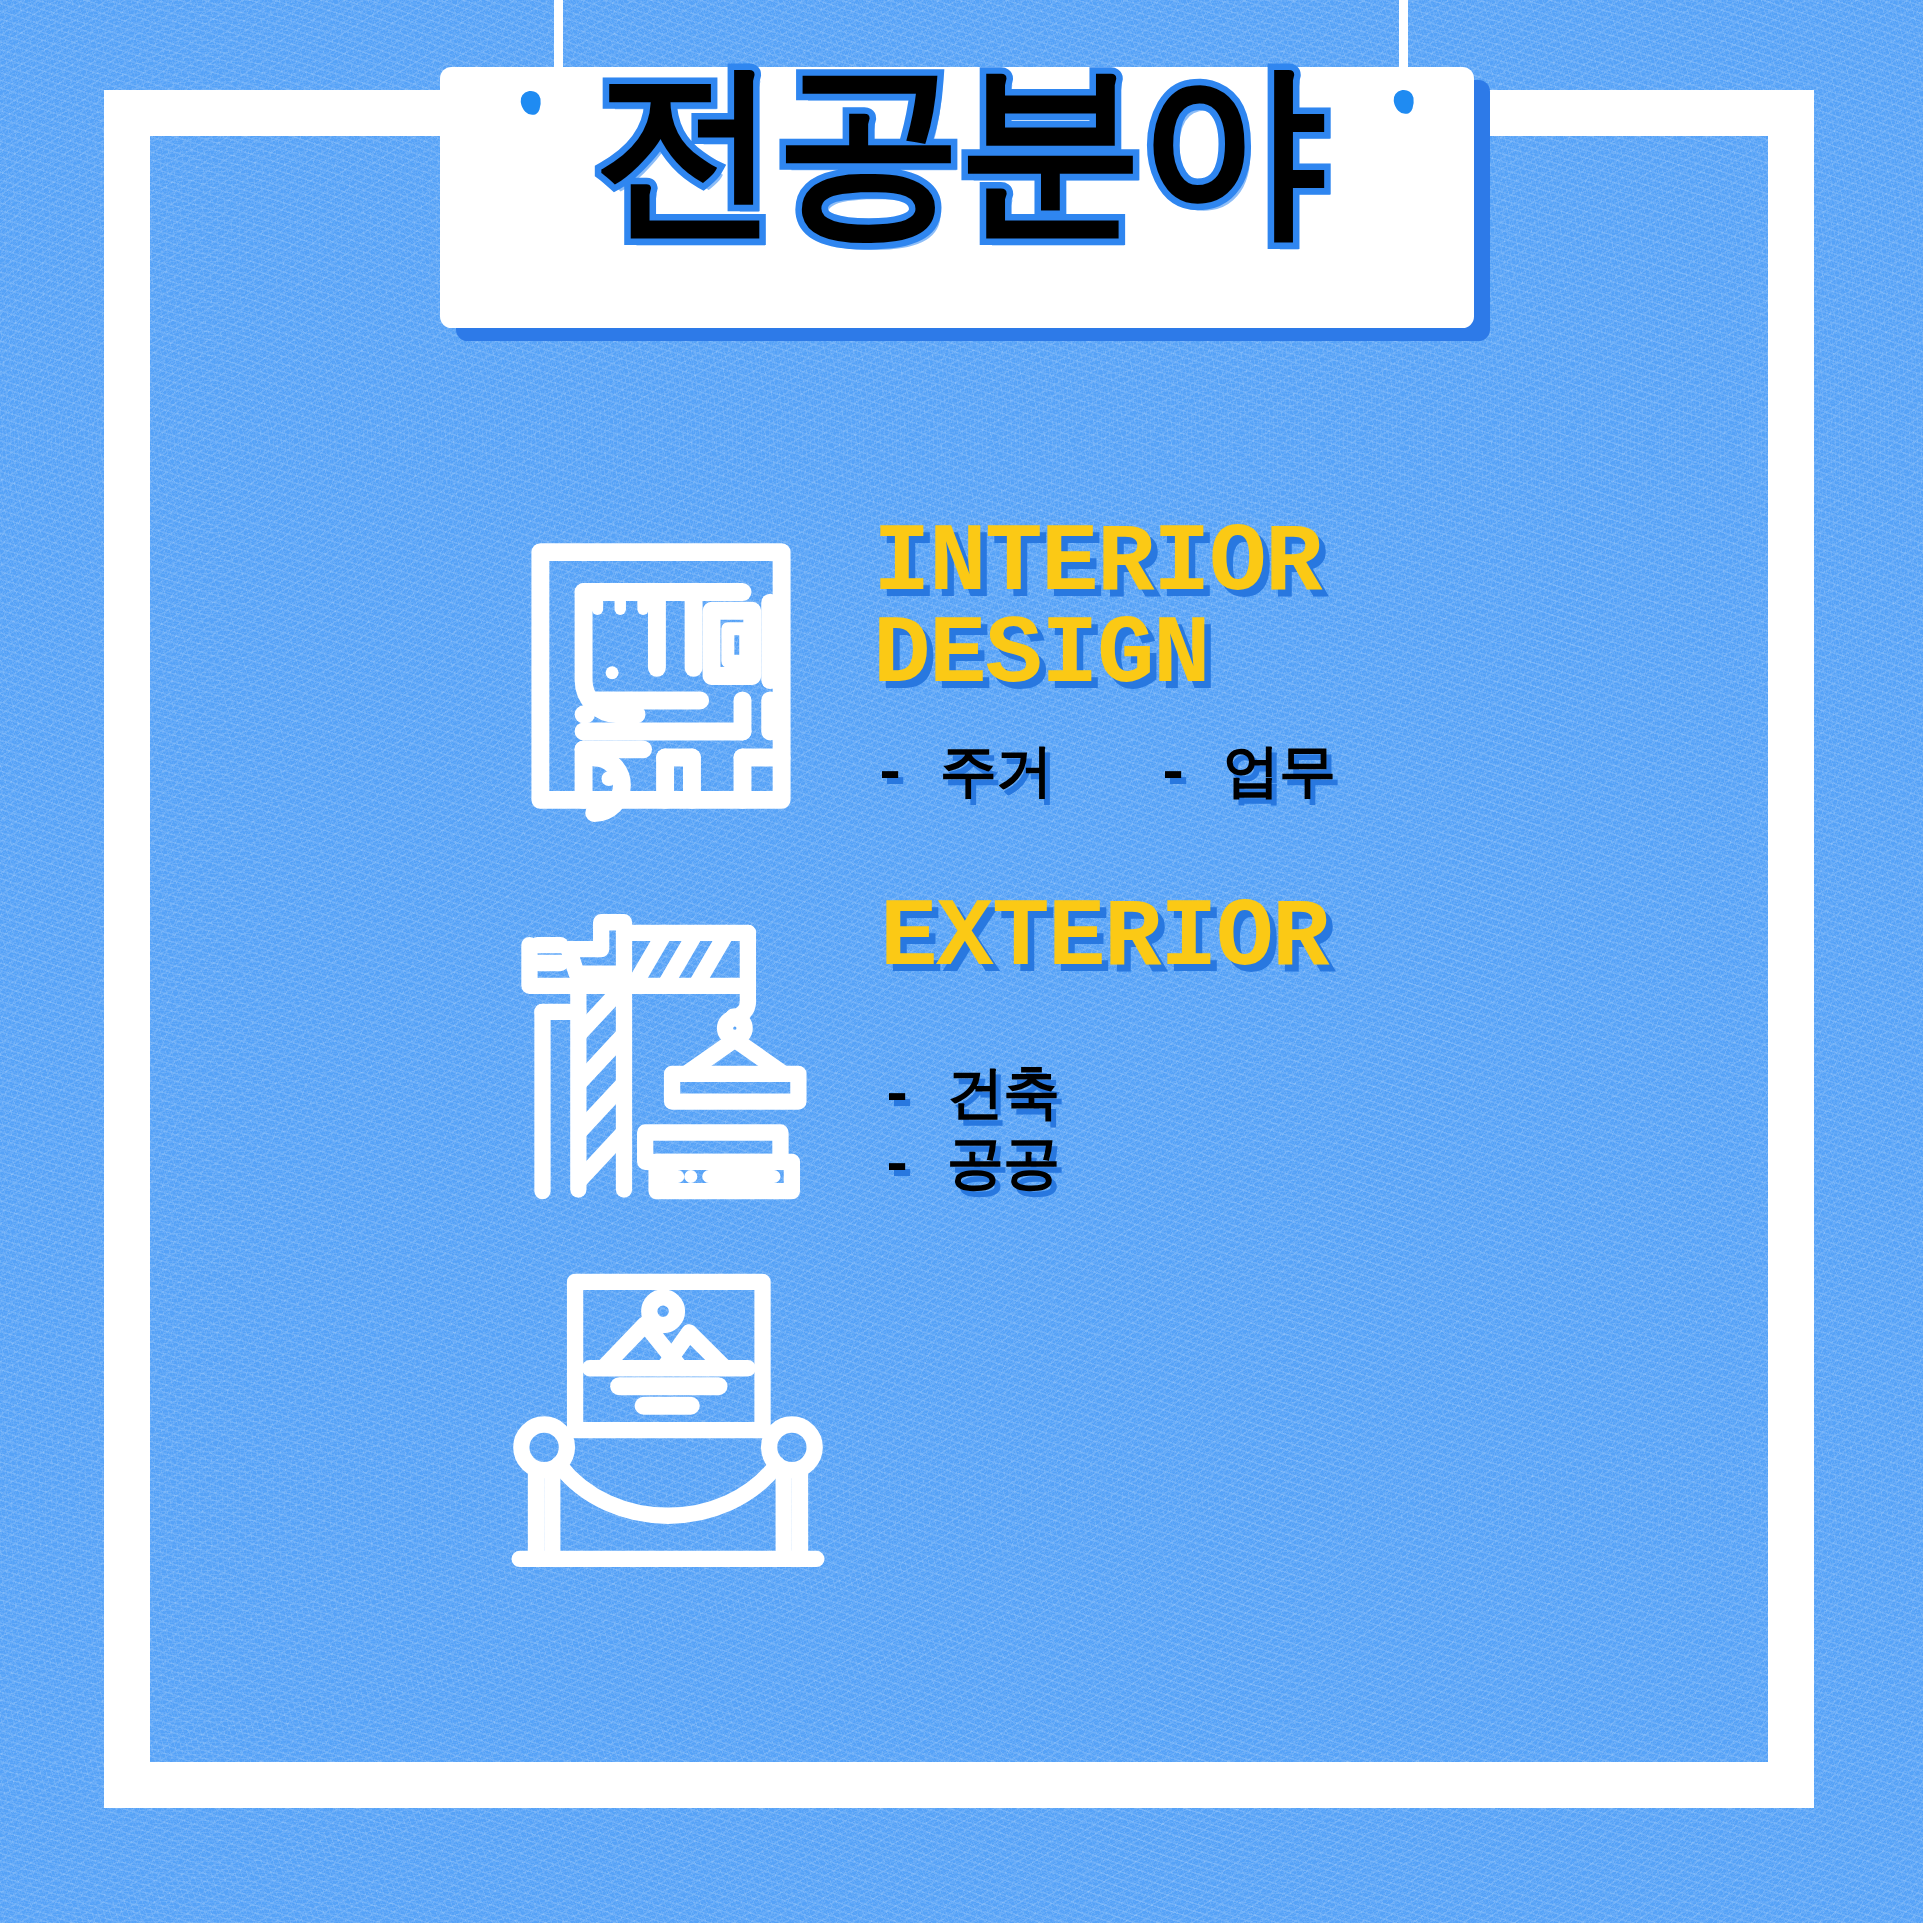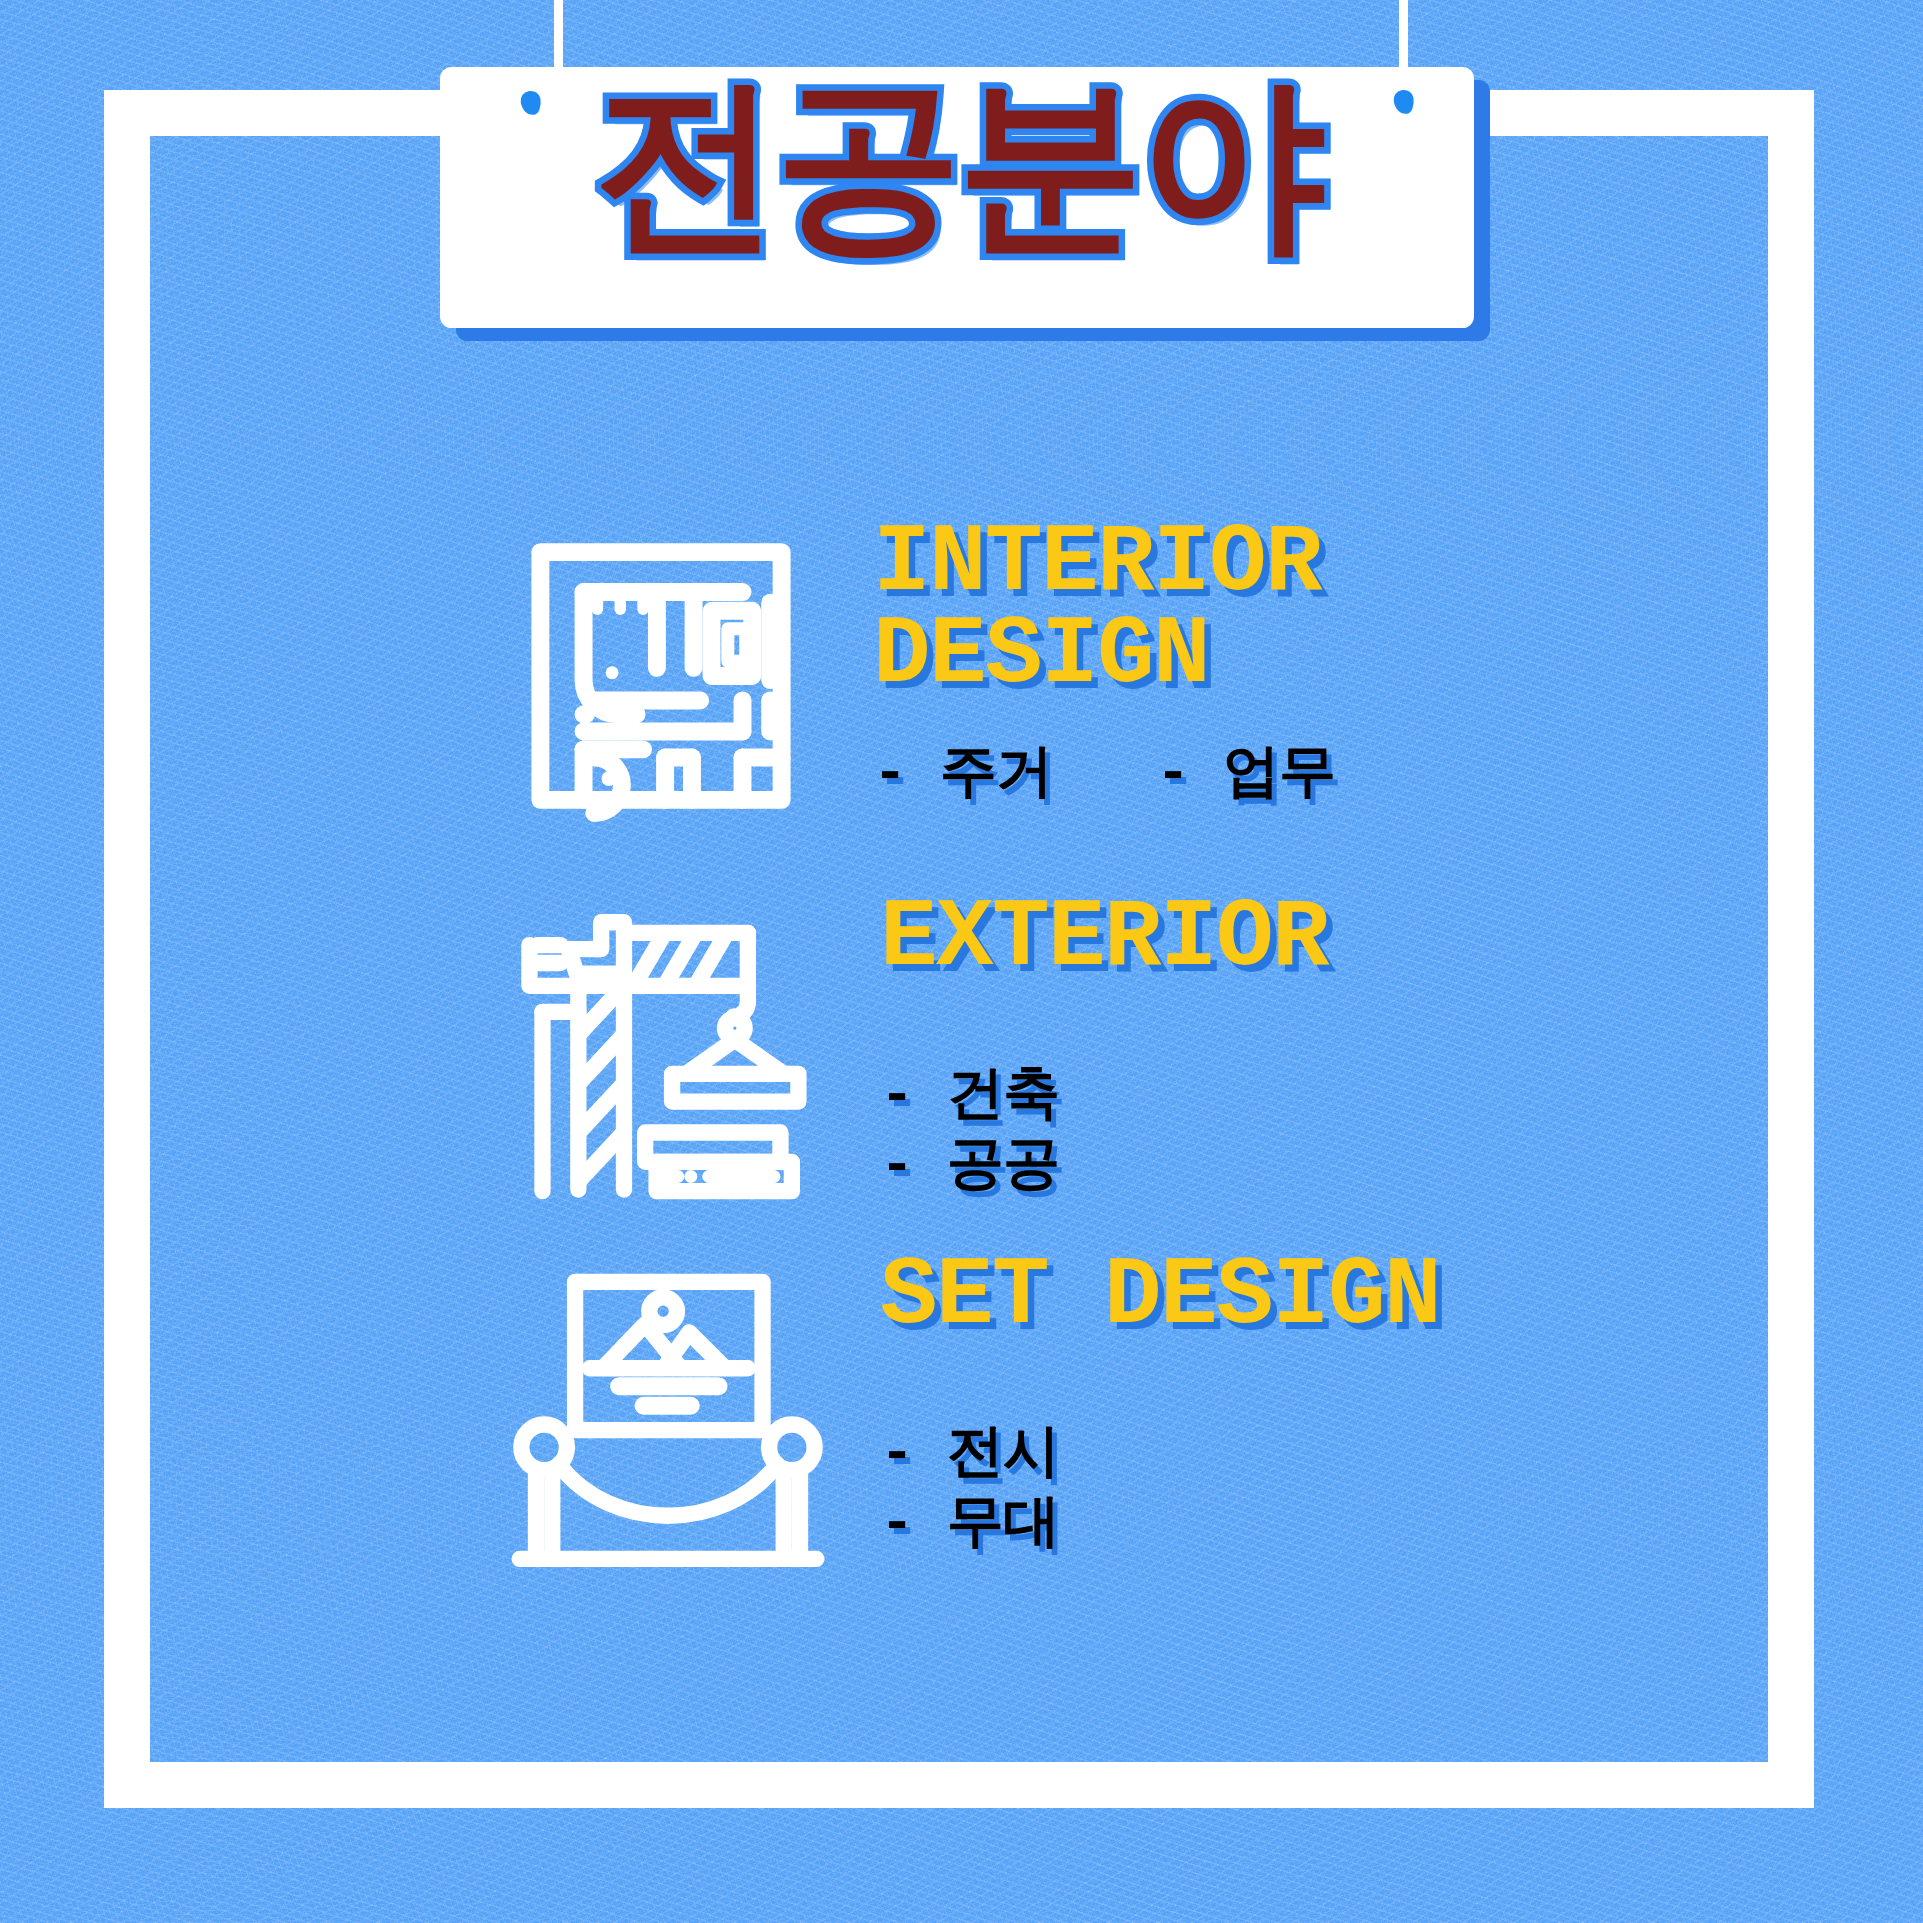--- a/index.html
+++ b/index.html
@@ -88,31 +88,31 @@
     border-radius: 48% 52% 44% 56% / 40% 38% 62% 60%;
     transform: rotate(-8deg);
     z-index: 6;
   }
   .nail.left  { left: 521px;  top: 91px; }
   .nail.right { left: 1394px; top: 90px; }
 
   .sign-title {
     position: absolute;
     left: 440px;
-    top: 75px;
+    top: 60px;
     width: 1034px;
     height: 183px;
     z-index: 7;
     display: flex;
     align-items: center;
     justify-content: center;
     font-size: 187px;
     font-weight: 900;
     letter-spacing: -4.9px;
-    color: #7f1d1d;
+    color: #000000;
     -webkit-text-stroke: 13px #2f86f0;
     paint-order: stroke fill;
     text-shadow: 5.7px 6.5px 0 rgba(47,134,240,.55);
     white-space: nowrap;
   }
 
   
   .frame {
     position: absolute;
     left: 104px;
@@ -332,31 +332,20 @@
           <path d="M38 275 V376"></path>
           <path d="M58 275 V376"></path>
           <path d="M342 275 V376"></path>
           <path d="M362 275 V376"></path>
 
           <path d="M66 268 C 130 352, 270 352, 334 268"></path>
 
           <path d="M18 384 H382"></path>
         </svg>
       </div>
-      <div class="text-box">
-        <div class="heading">SET DESIGN</div>
-        <div class="bullets">
-          <span class="bline">
-            <span>- 전시</span>
-          </span>
-          <span class="bline">
-            <span>- 무대</span>
-          </span>
-        </div>
-      </div>
     </div>
 
   </div>
 
   <div class="texture"></div>
   <div class="texture2"></div>
 </div>
 
 
 </body></html>

